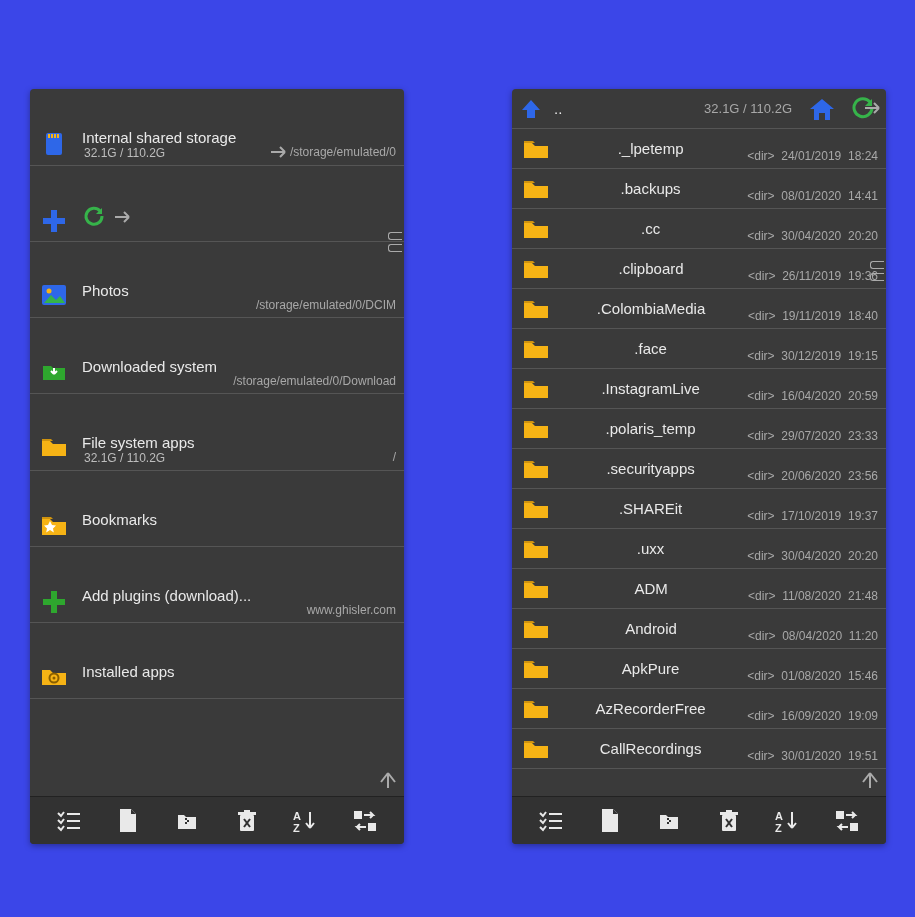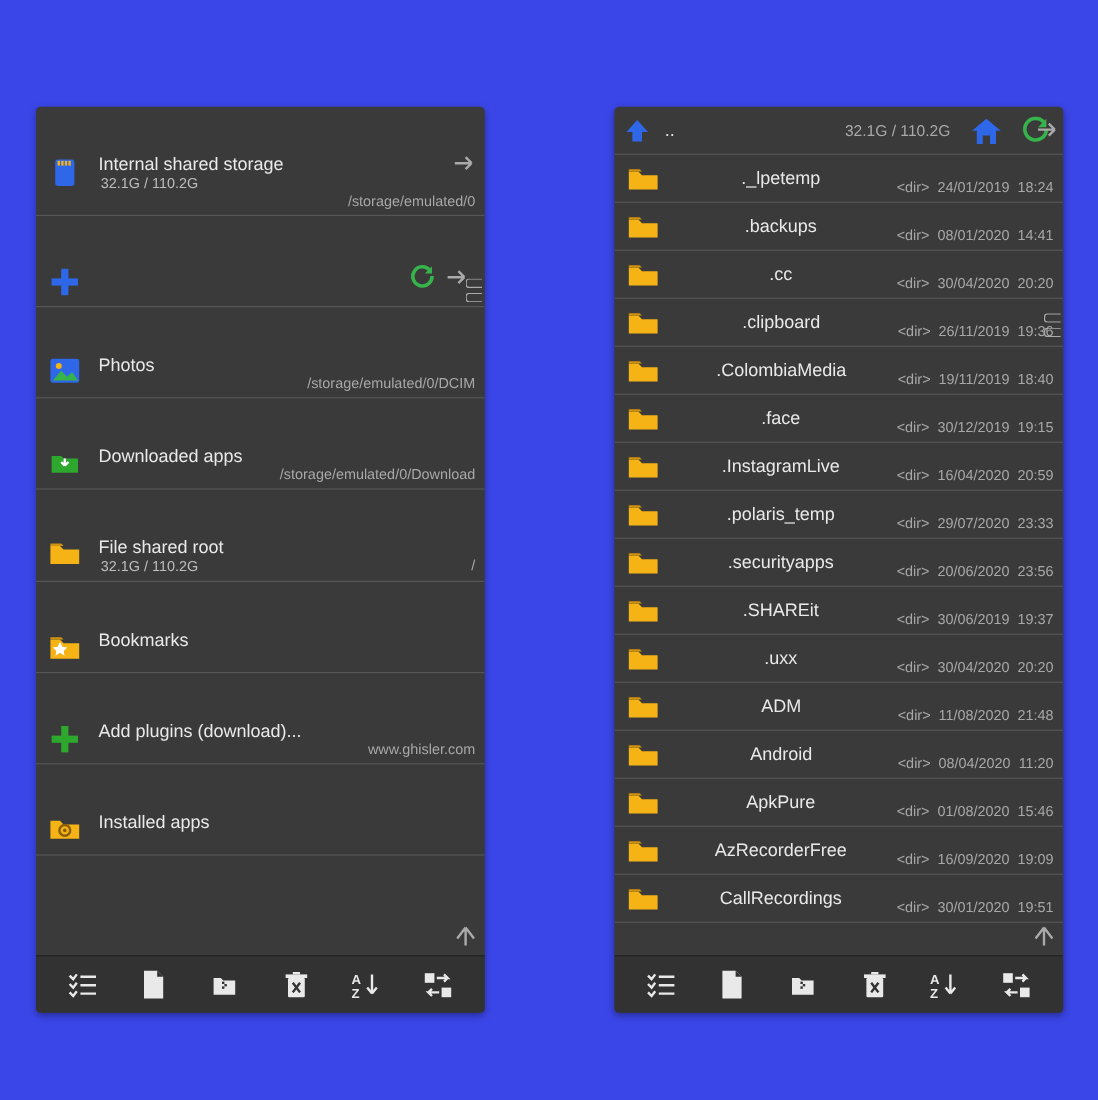--- a/index.html
+++ b/index.html
@@ -40,21 +40,21 @@
     padding:4px 8px 4px 6px;
     border-bottom:1px solid var(--rowline);
     column-gap:6px;
     min-height:40px;
     margin-top:36px;
   }
   .row .iconcell{width:36px;display:flex;align-items:center;justify-content:center;padding-top:2px;}
   .row .main{display:flex;flex-direction:column;justify-content:center;line-height:1.15;}
   .row .title{color:var(--text);font-size:15px;}
   .row .sub{color:var(--sub);font-size:12px;padding-left:2px;padding-top:1px;}
-  .row .right{display:flex;flex-direction:column;align-items:flex-end;justify-content:flex-start;gap:2px;color:var(--dim);font-size:12px;white-space:nowrap;}
+  .row .right{display:flex;flex-direction:row;align-items:flex-end;justify-content:flex-start;gap:2px;color:var(--dim);font-size:12px;white-space:nowrap;}
   .row .path{color:var(--dim);font-size:12px;padding-top:16px;}
 
   
   .frow{
     display:grid;
     grid-template-columns:36px 1fr auto;
     align-items:center;
     padding:3px 8px 2px 6px;
     border-bottom:1px solid var(--rowline);
     column-gap:6px;
@@ -174,35 +174,35 @@
         </div>
       </div>
       <div class="row">
         <div class="iconcell">
           <svg width="26" height="22">
             <path d="M2 6h8l2 2h12v12H2z" fill="#2ea72e"></path>
             <path d="M13 8v6m0 0l-3-3m3 3l3-3" stroke="#fff" stroke-width="2" fill="none"></path>
           </svg>
         </div>
         <div class="main">
-          <div class="title">Downloaded apps</div>
+          <div class="title">Downloaded system</div>
         </div>
         <div class="right">
           <div class="path">/storage/emulated/0/Download</div>
         </div>
       </div>
       <div class="row">
         <div class="iconcell">
           <svg width="28" height="22">
             <path d="M2 5h8l3 3h13v12H2z" fill="#f6b315"></path>
             <path d="M2 3h9l2 2H2z" fill="#cf930e"></path>
           </svg>
         </div>
         <div class="main">
-          <div class="title">File shared root</div>
+          <div class="title">File system apps</div>
           <div class="sub">32.1G / 110.2G</div>
         </div>
         <div class="right">
           <div class="path">/</div>
         </div>
       </div>
       <div class="row">
         <div class="iconcell">
           <svg width="26" height="24">
             <path d="M1 6h8l3 3h13v13H1z" fill="#f6b315"></path>
@@ -441,21 +441,21 @@
       <div class="frow">
         <div class="iconcell">
           <svg width="28" height="22">
             <path d="M2 5h8l3 3h13v12H2z" fill="#f6b315"></path>
             <path d="M2 3h9l2 2H2z" fill="#cf930e"></path>
           </svg>
         </div>
         <div class="main">
           <div class="title">.SHAREit</div>
         </div>
-        <div class="meta"><span>&lt;dir&gt;</span>&nbsp;&nbsp;<span>30/06/2019</span>&nbsp;&nbsp;<span>19:37</span></div>
+        <div class="meta"><span>&lt;dir&gt;</span>&nbsp;&nbsp;<span>17/10/2019</span>&nbsp;&nbsp;<span>19:37</span></div>
       </div>
       <div class="frow">
         <div class="iconcell">
           <svg width="28" height="22">
             <path d="M2 5h8l3 3h13v12H2z" fill="#f6b315"></path>
             <path d="M2 3h9l2 2H2z" fill="#cf930e"></path>
           </svg>
         </div>
         <div class="main">
           <div class="title">.uxx</div>

